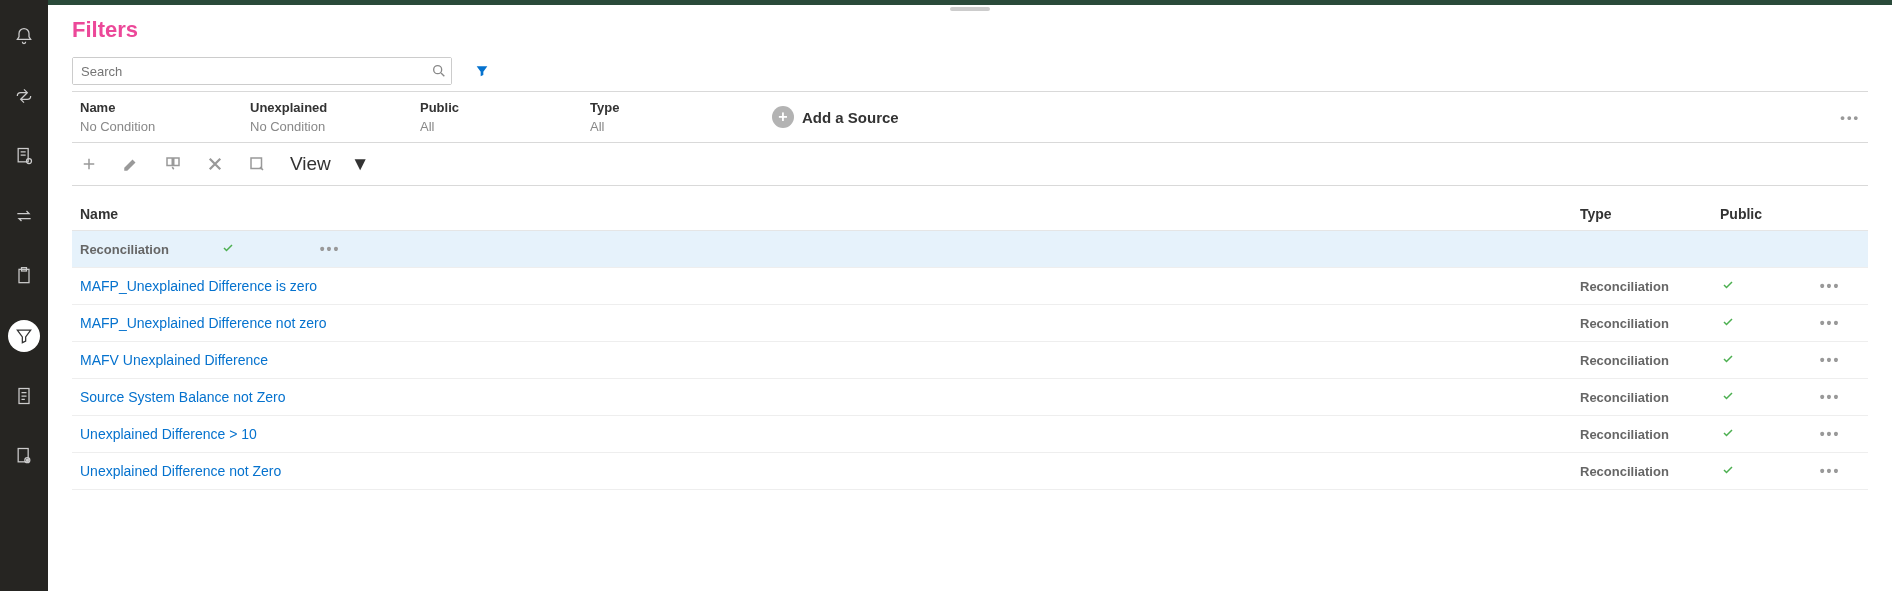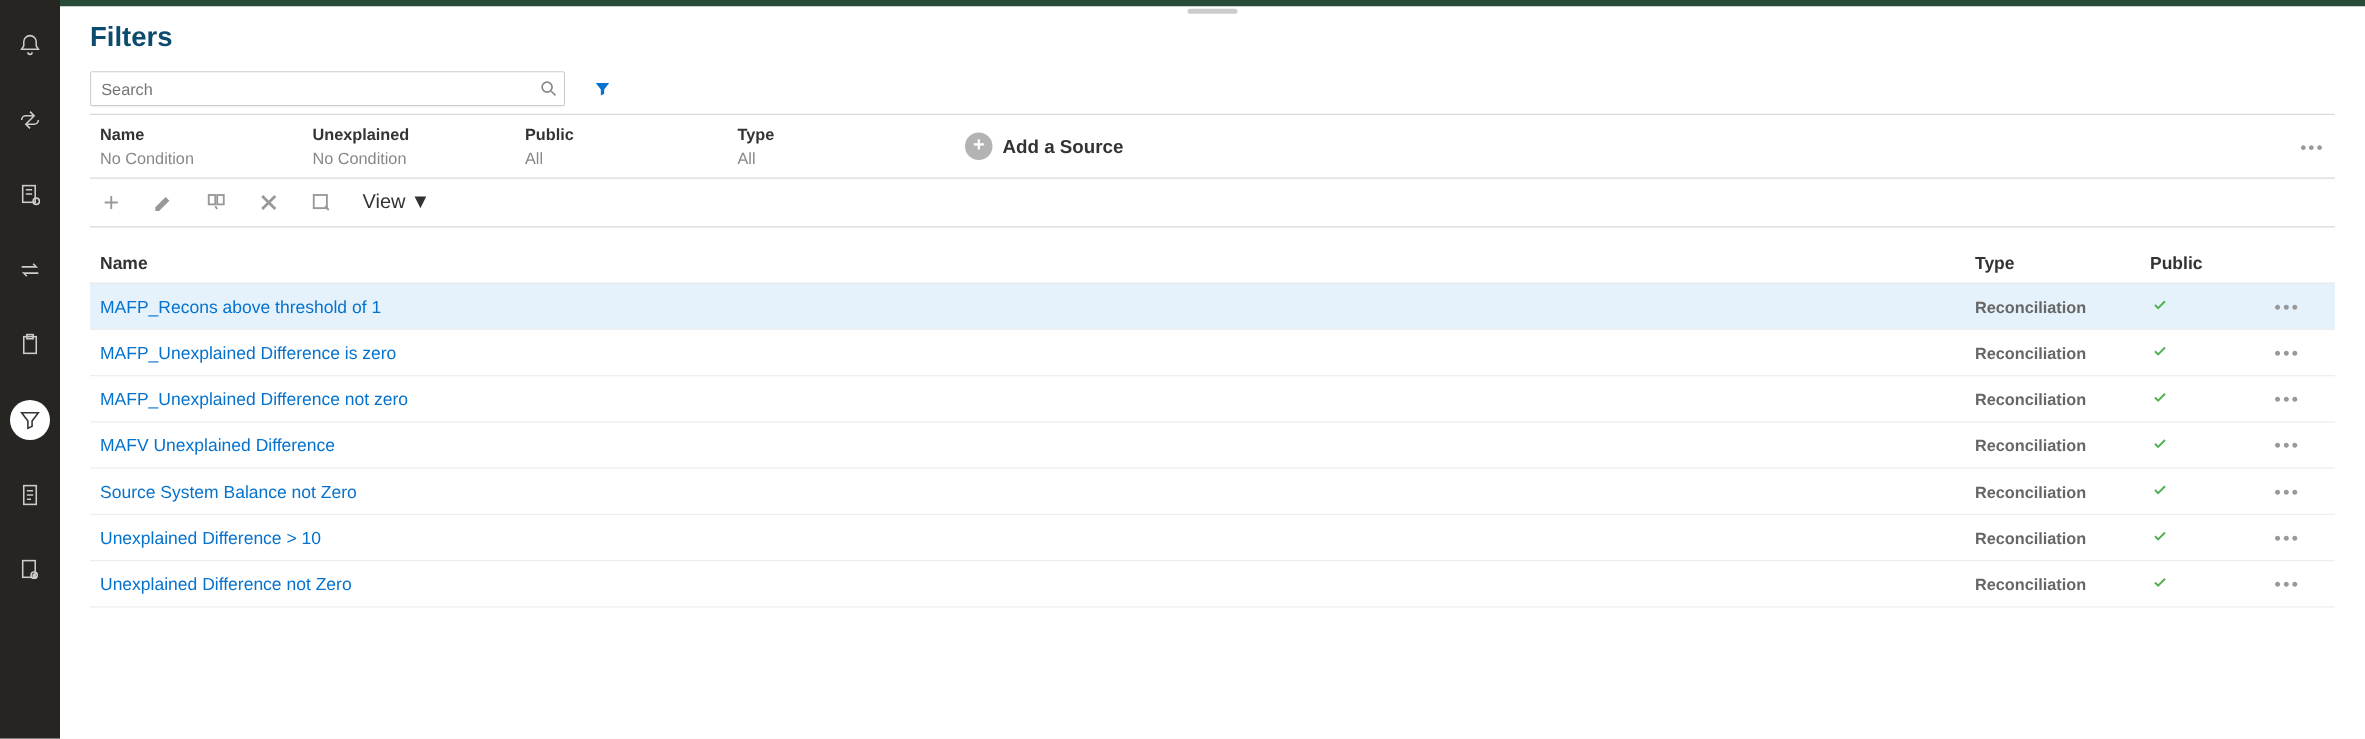--- a/index.html
+++ b/index.html
@@ -59,21 +59,21 @@
       top: 2px; left: 50%; transform: translateX(-50%);
       width: 40px; height: 4px; background: #ccc; border-radius: 2px;
     }
     
     .content { padding: 12px 24px 0 24px; flex: 1; overflow: auto; }
     
     .page-title {
       font-size: 22px;
       font-weight: bold;
       margin-bottom: 14px;
-      color: #0c4a6e;
+      color: #ec4899;
     }
     
     
     .search-row { display: flex; align-items: center; gap: 22px; margin-bottom: 6px; }
     .search-wrap {
       position: relative;
       width: 380px;
       border: 1px solid #ccc;
       border-radius: 2px;
       height: 28px;
@@ -146,23 +146,23 @@
     .toolbar-btn {
       color: #999;
       cursor: pointer;
       display: flex;
       align-items: center;
     }
     .toolbar-btn svg { width: 18px; height: 18px; }
     .view-dropdown {
       display: flex;
       align-items: flex-start;
-      gap: 4px;
-      cursor: pointer;
-      font-size: 16px;
+      gap: 20px;
+      cursor: pointer;
+      font-size: 19px;
       color: #333;
     }
     
     
     .table { margin-top: 12px; }
     .table-header {
       display: flex;
       align-items: center;
       padding: 8px;
       font-weight: bold;
@@ -324,21 +324,20 @@
 
       <div class="table">
         <div class="table-header">
           <div class="col-name">Name</div>
           <div class="col-type">Type</div>
           <div class="col-public">Public</div>
           <div class="col-actions"></div>
         </div>
         <div id="table-body">
             <div class="table-row selected">
-              <div class="col-name row-name">MAFP_Recons above threshold of 1</div>
               <div class="col-type row-type">Reconciliation</div>
               <div class="col-public"><svg width="16" height="12" viewBox="0 0 24 24">
                   <path d="M4 12l5 5L20 6" fill="none" stroke="#4caf50" stroke-width="3"></path>
                 </svg></div>
               <div class="col-actions row-actions">•••</div>
             </div>
             <div class="table-row">
               <div class="col-name row-name">MAFP_Unexplained Difference is zero</div>
               <div class="col-type row-type">Reconciliation</div>
               <div class="col-public"><svg width="16" height="12" viewBox="0 0 24 24">

